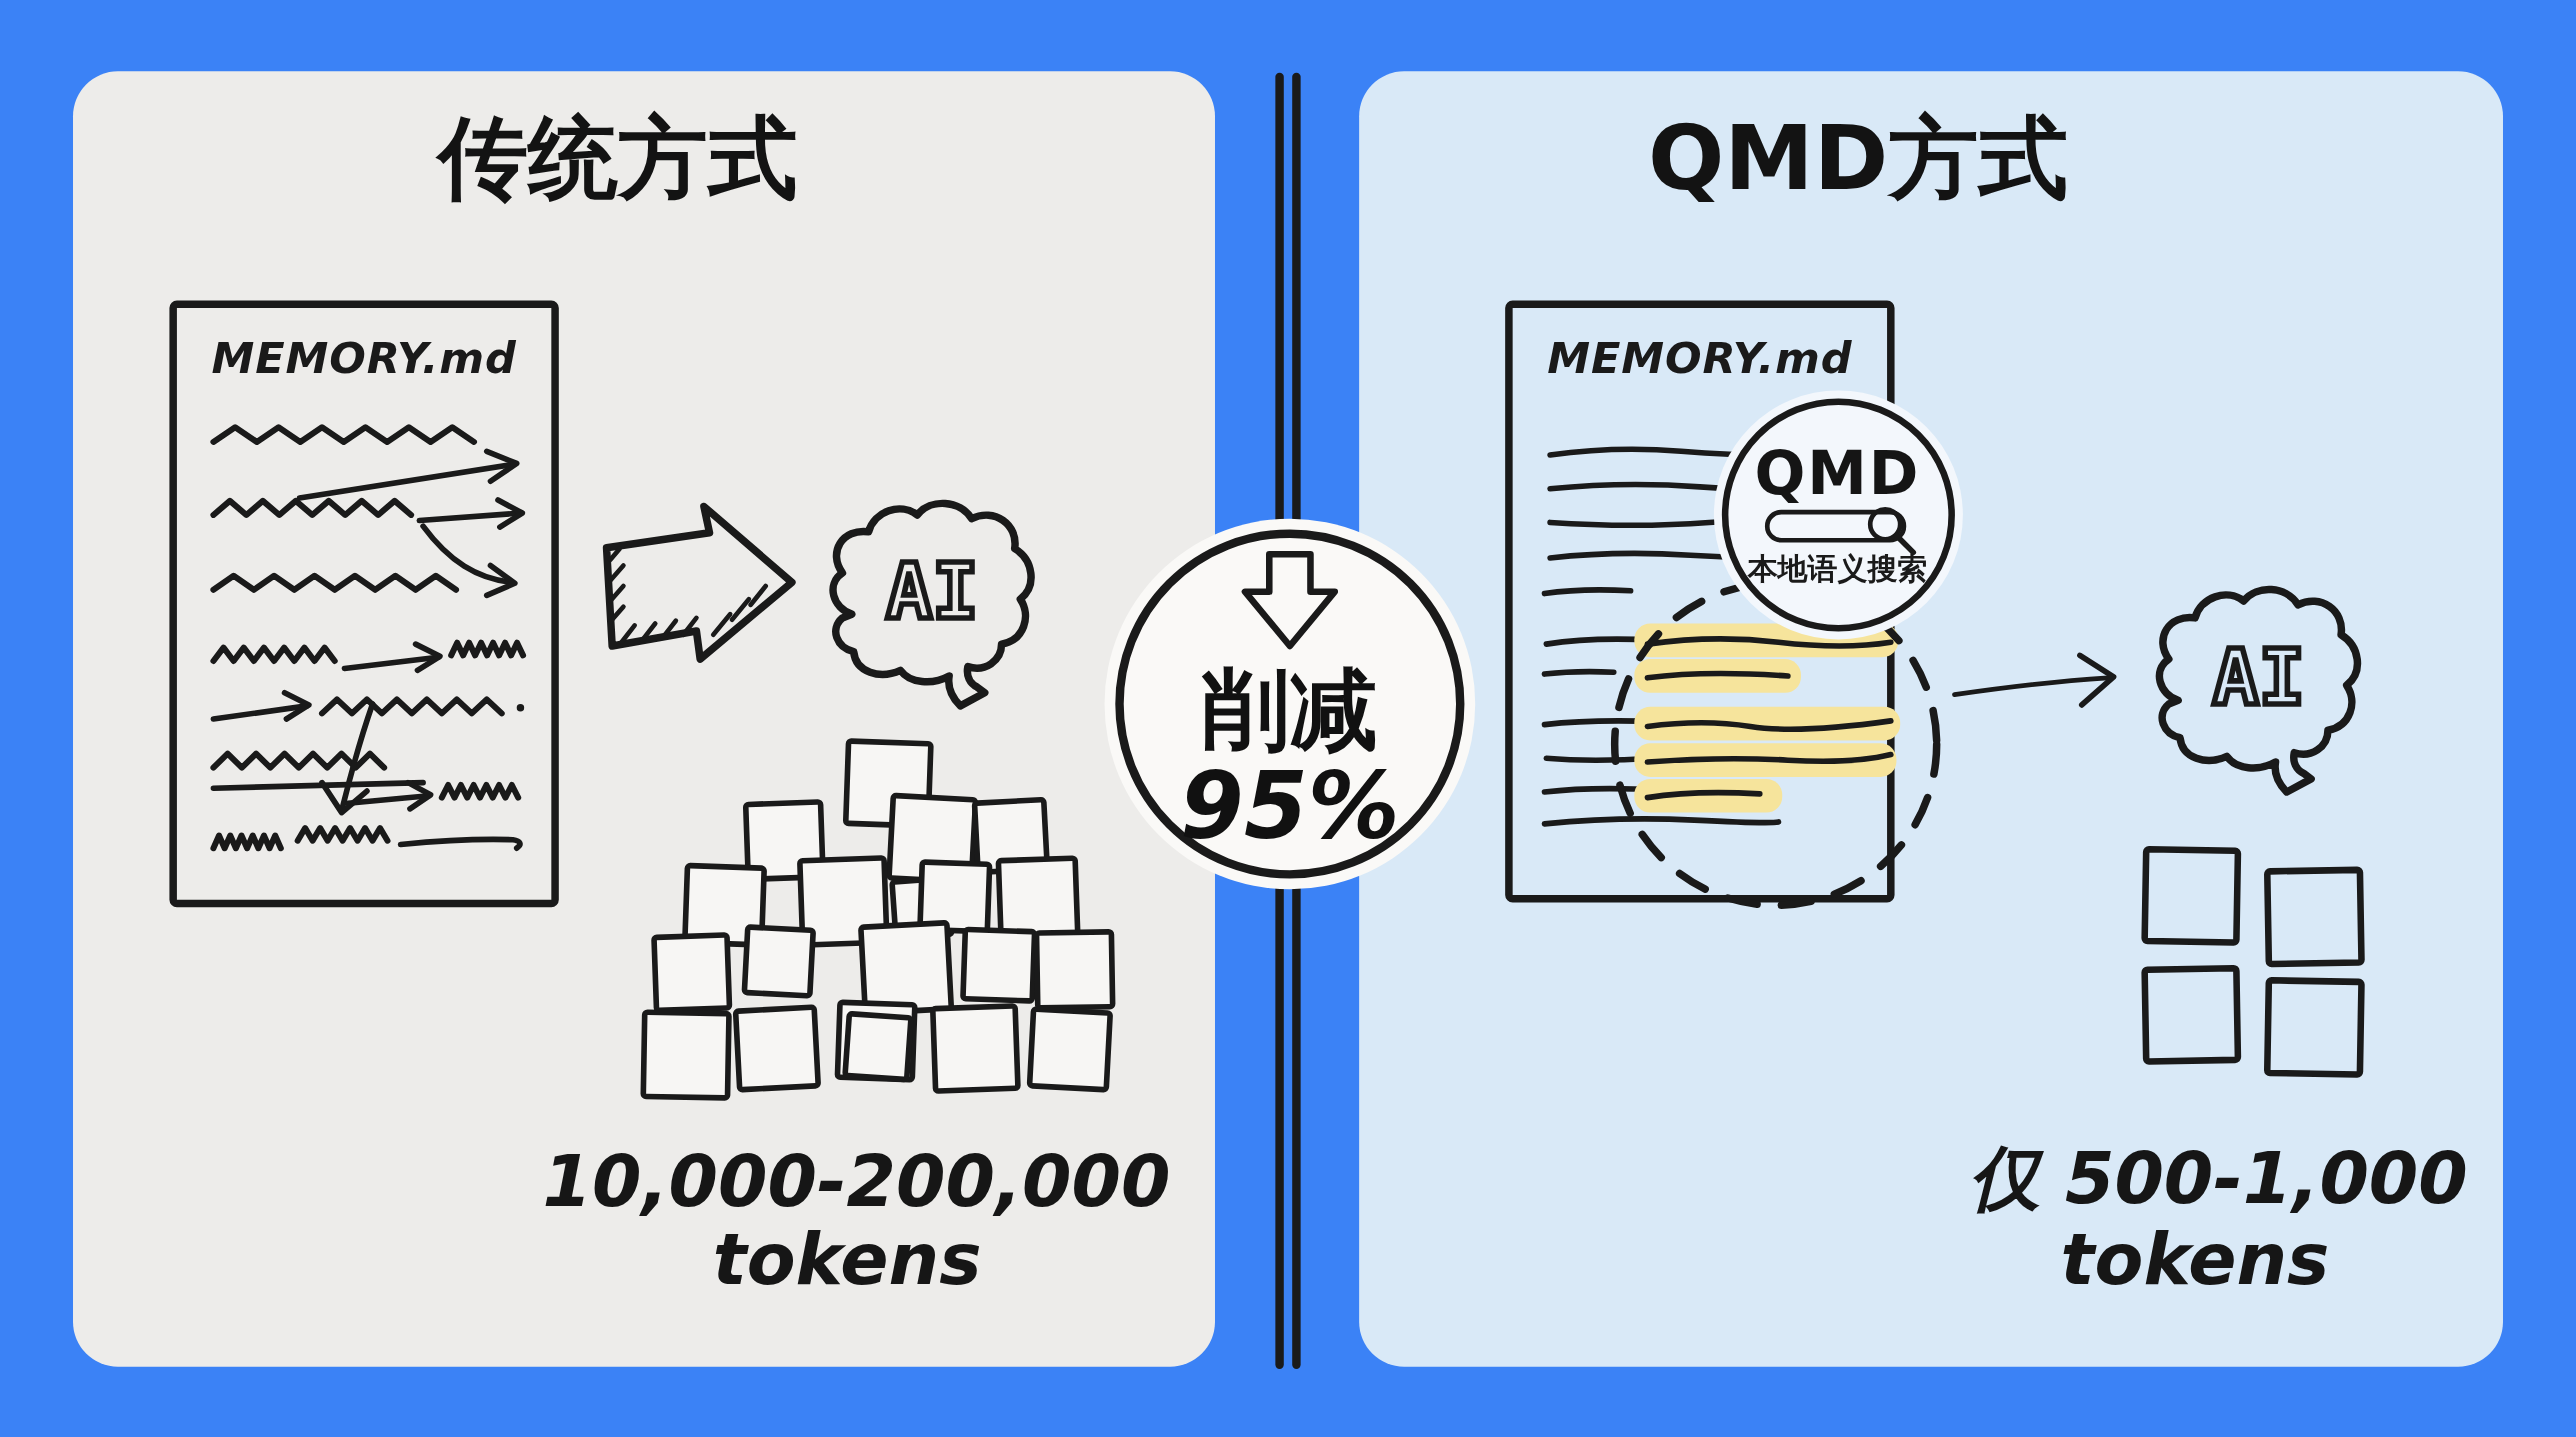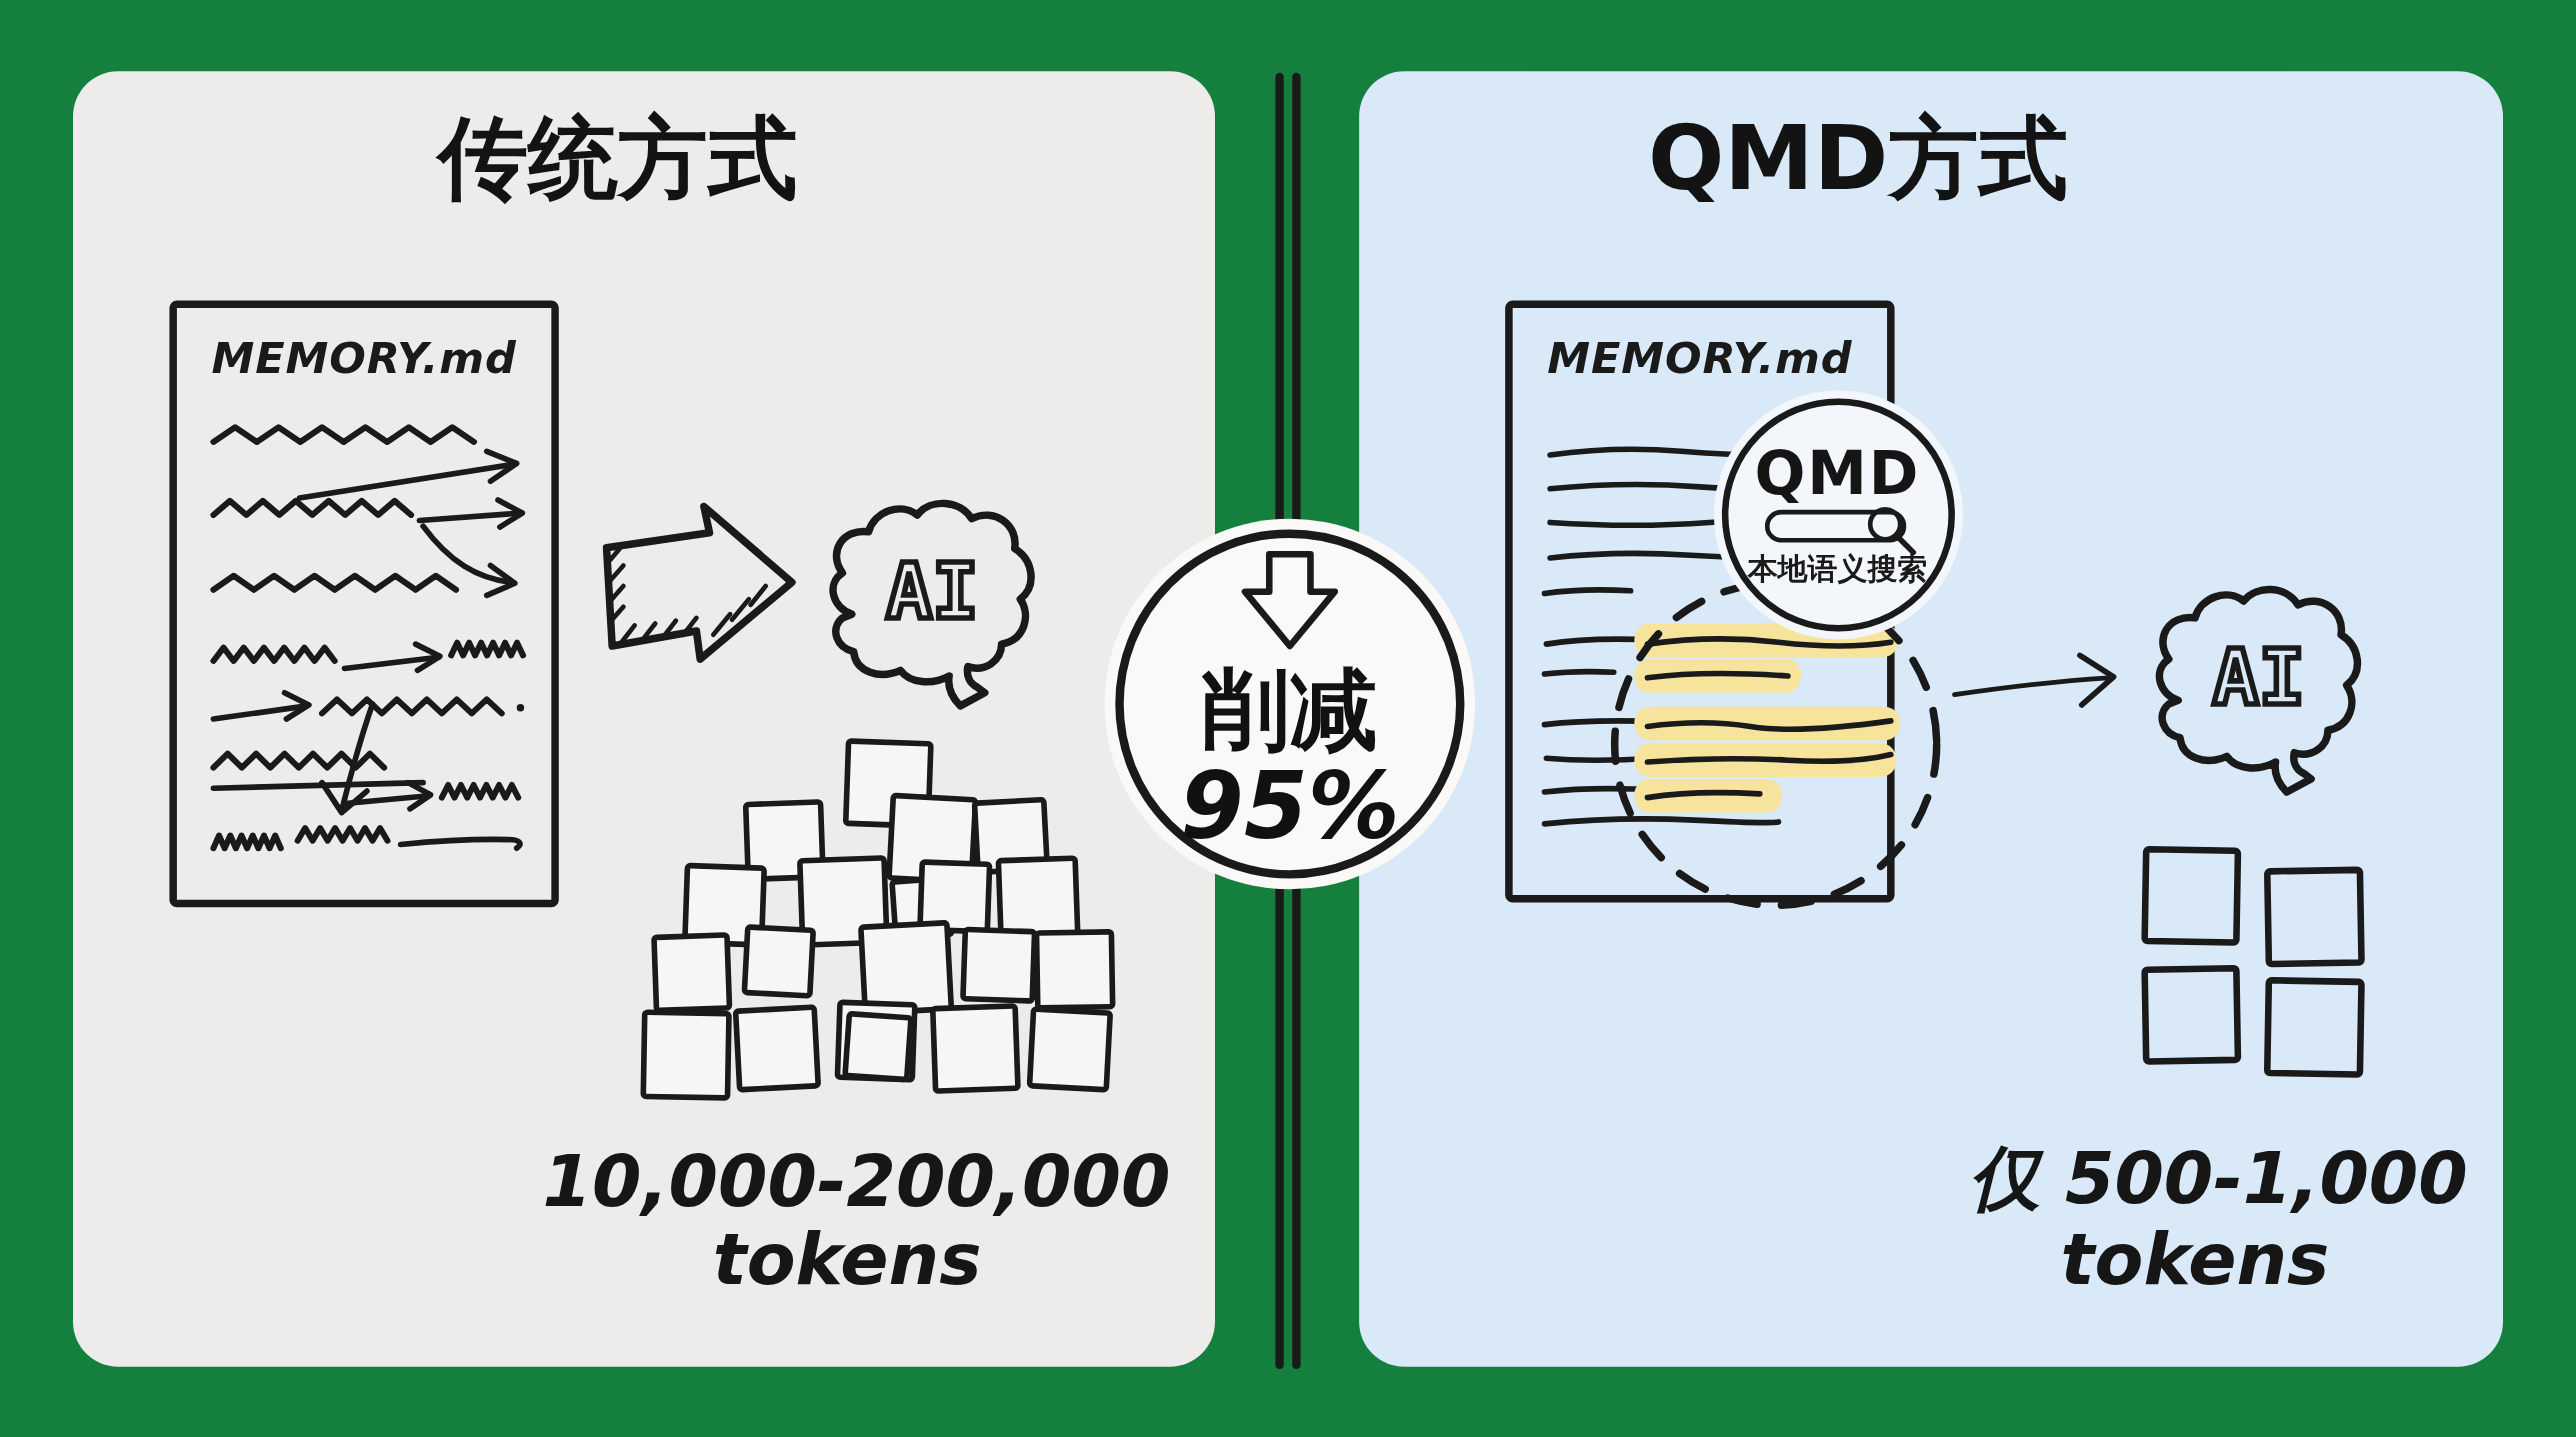--- a/index.html
+++ b/index.html
@@ -1,16 +1,16 @@
 <!DOCTYPE html>
 <html style="font-size:15px"><head>
 <meta charset="utf-8">
 <style>
   html,body{margin:0;padding:0;background:#faf9f7;}
-  .canvas{position:relative;width:2576px;height:1438px;background:#15803d;overflow:hidden;
+  .canvas{position:relative;width:2576px;height:1438px;background:#3b82f6;overflow:hidden;
           font-family:"DejaVu Sans",sans-serif;}
   svg{display:block}
   .ink{stroke:#1a1a1a;fill:none;stroke-linecap:round;stroke-linejoin:round;}
   .t-title{font:700 96px "DejaVu Sans",sans-serif;fill:#131313;}
   .t-doc{font:italic 700 46px "DejaVu Sans",sans-serif;fill:#1a1a1a;letter-spacing:1px;}
   .t-tok{font:italic 700 76px "DejaVu Sans",sans-serif;fill:#161616;}
   .t-ai{font:700 82px "DejaVu Sans Mono",monospace;fill:none;stroke:#1a1a1a;stroke-width:6;}
   .t-cut{font:700 94px "DejaVu Sans",sans-serif;fill:#111;}
   .t-pct{font:italic 700 98px "DejaVu Sans",sans-serif;fill:#111;}
   .t-qmd{font:700 64px "DejaVu Sans",sans-serif;fill:#151515;letter-spacing:2px;}

